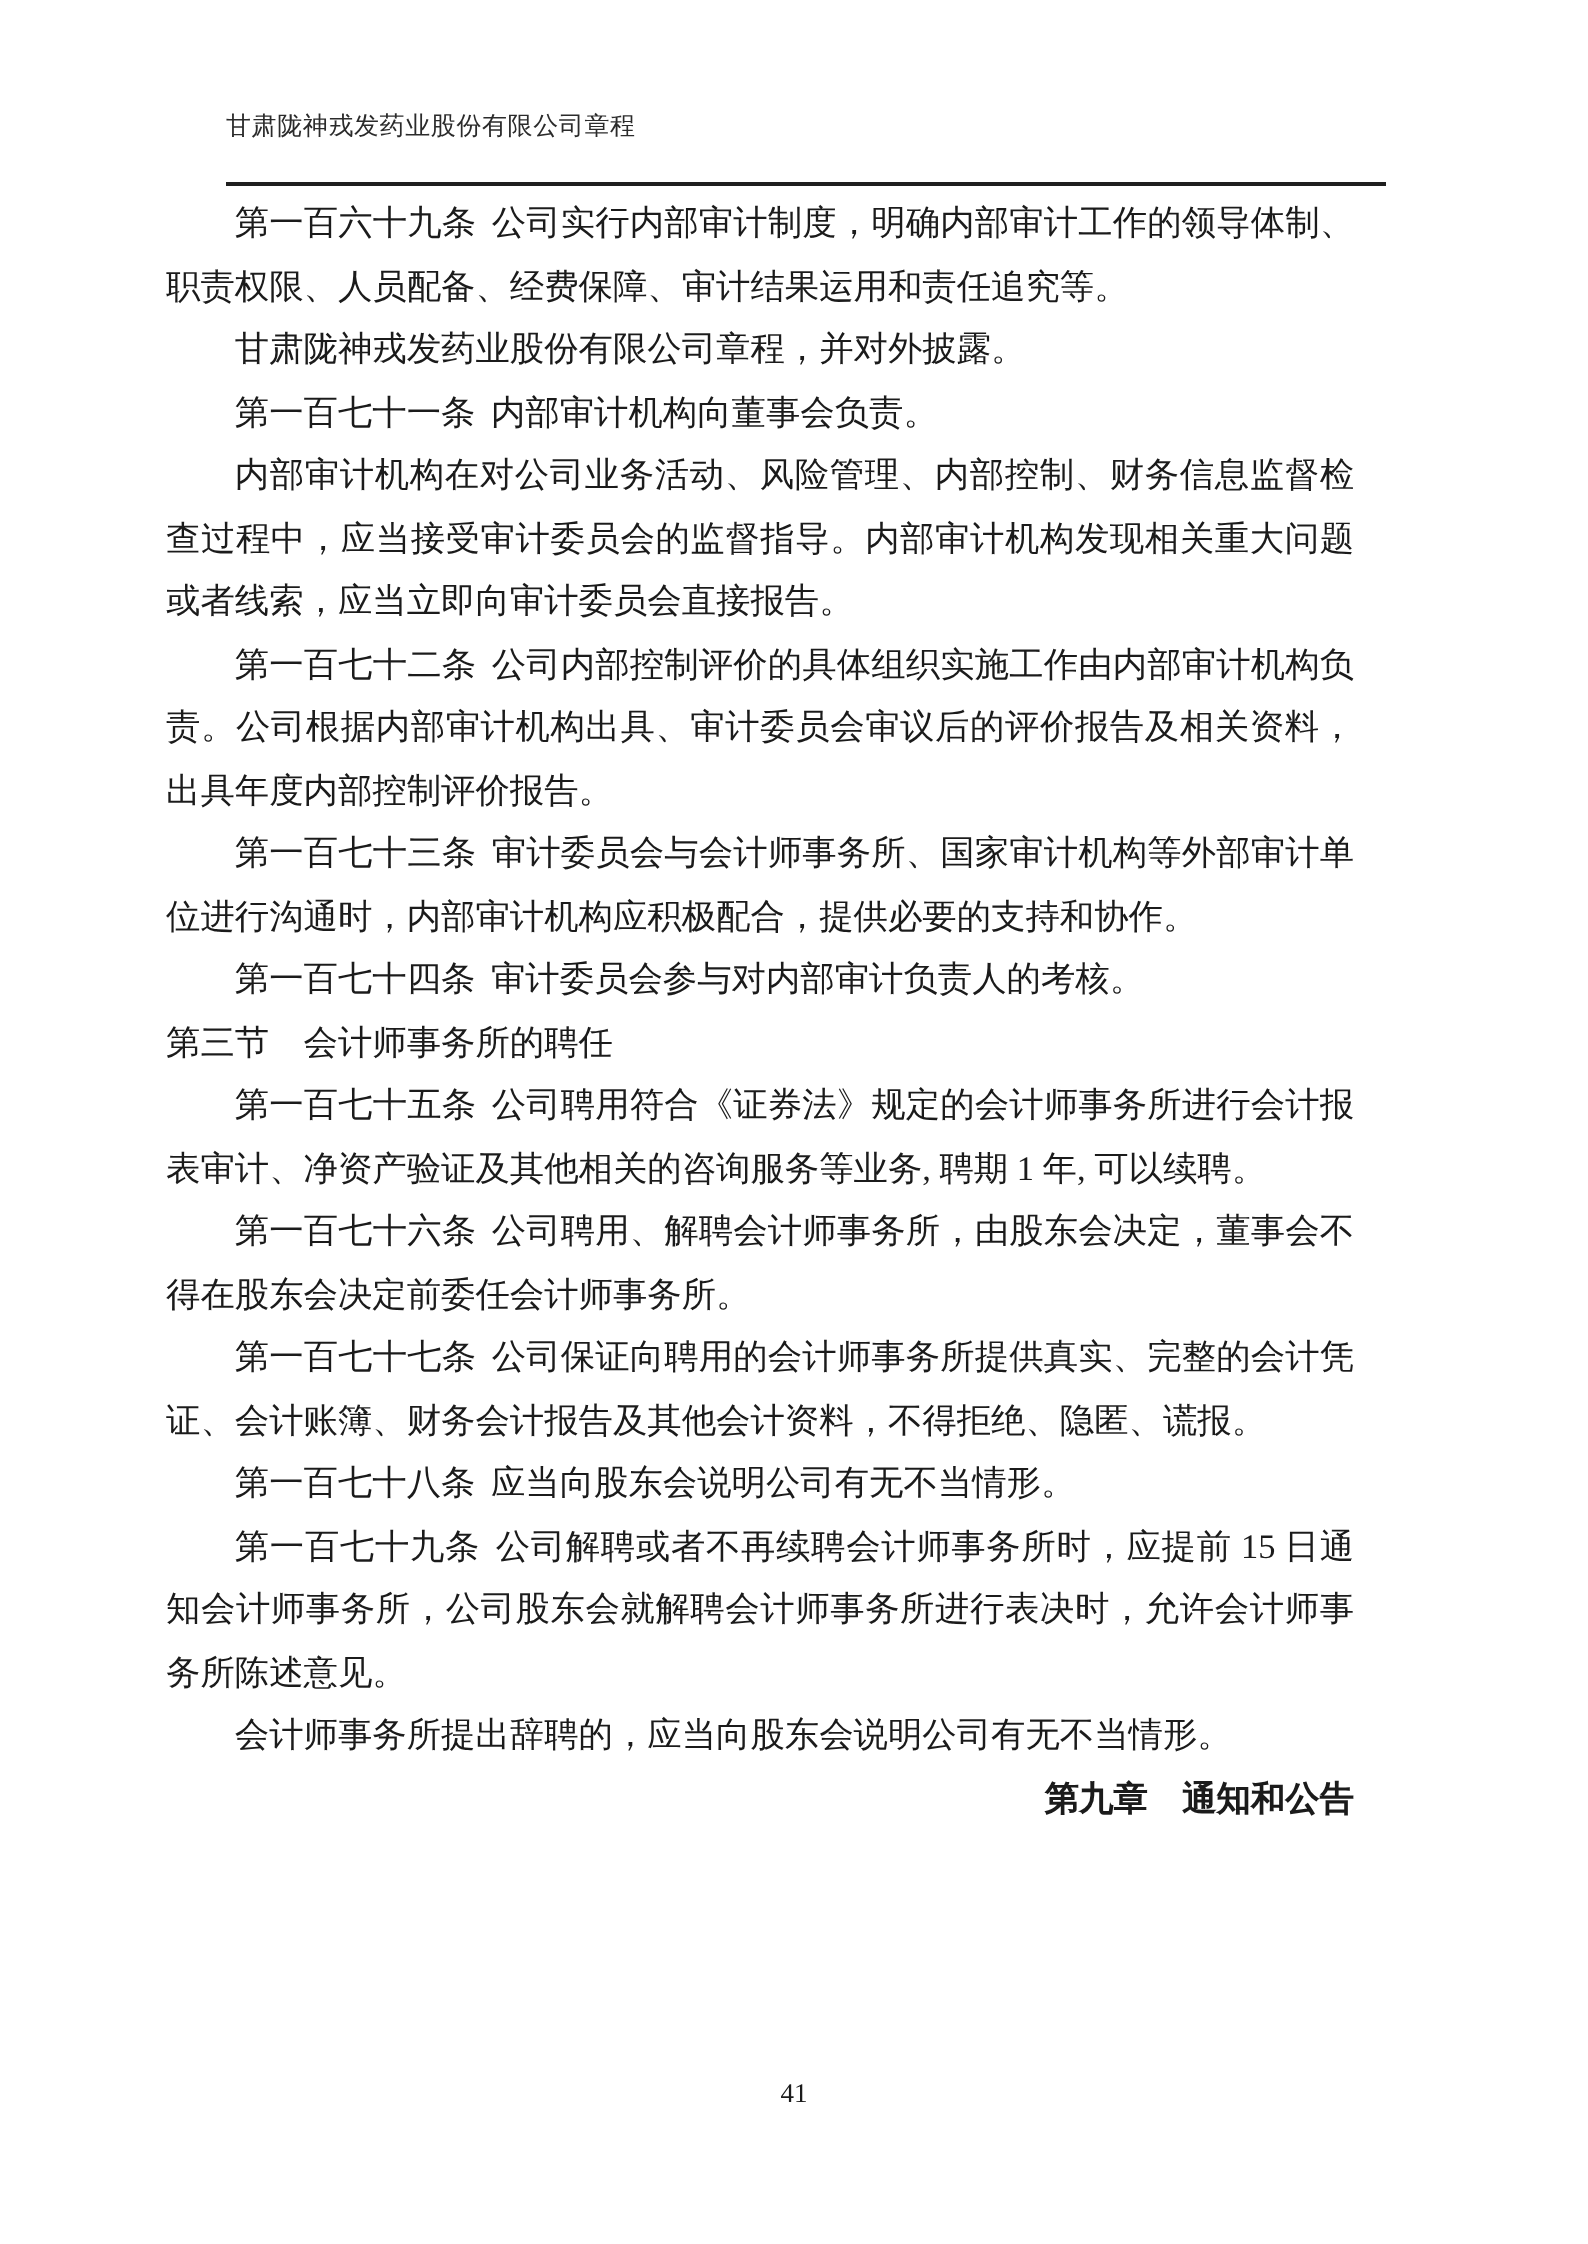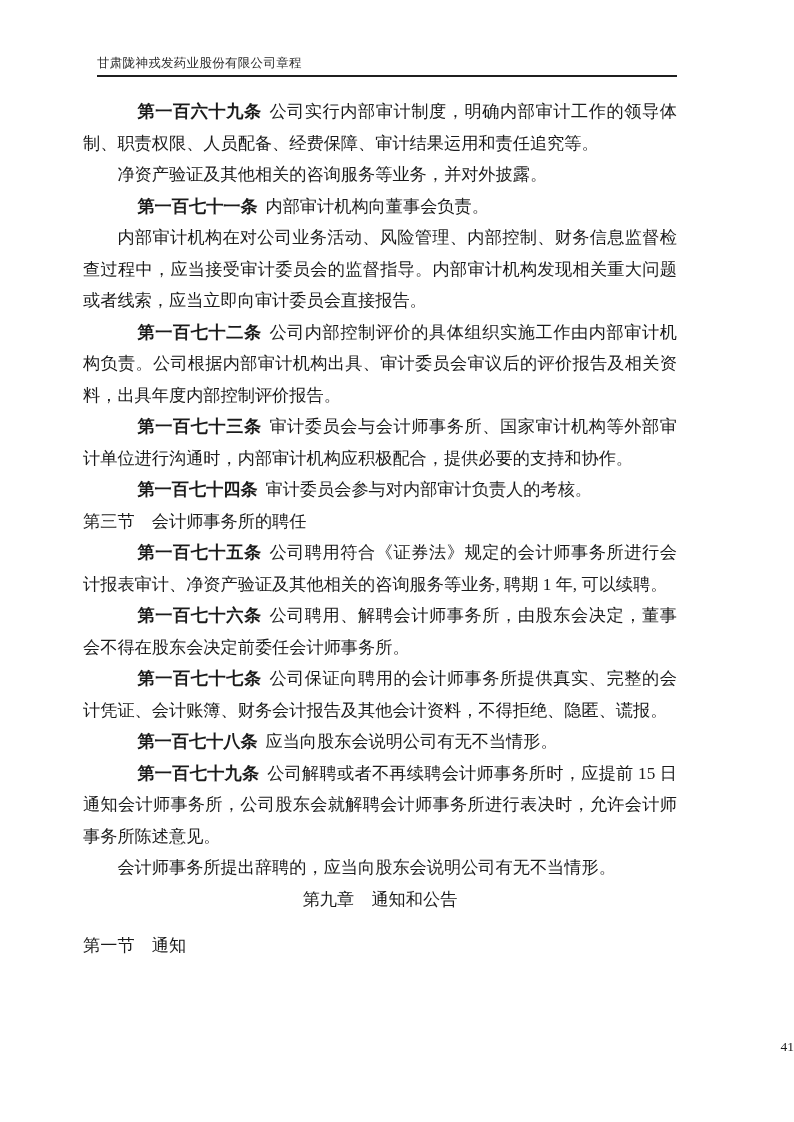--- a/index.html
+++ b/index.html
@@ -8,88 +8,87 @@
     width:794px;height:1122px;
     margin:0 auto;
     background:#ffffff;
     font-family:"Liberation Serif","DejaVu Serif",serif;
     color:#1b1b1b;
     overflow:hidden;
   }
   
   .doc-header{
     position:absolute;
-    left:97px;top:56px;
+    left:113px;top:56px;
     width:580px;
     font-size:12.5px;
     line-height:14px;
     color:#2b2b2b;
     letter-spacing:.3px;
-    padding-bottom:5px;
+    padding-bottom:21px;
     border-bottom:2.5px solid #1f1f1f;
   }
   
   .doc-body{
     position:absolute;
     left:83px;top:96px;
     width:594px;
     font-size:17.2px;
     line-height:31.5px;
     text-align:justify;
   }
   .doc-body p{margin:0;}
   .para{text-indent:2em;}
   .plain{text-indent:2em;}
-  .art-num{font-weight:bold;margin-right:.45em;margin-left:20px;}
+  .art-num{font-weight:normal;margin-right:.45em;}
   .section-heading{
     text-align:left;
     font-weight:normal;
     text-indent:0;
   }
   .chapter-heading{
-    text-align:center;
-    font-weight:normal;
+    text-align:right;
+    font-weight:bold;
     text-indent:0;
     margin-bottom:15px !important;
   }
   
   .doc-footer{
     position:absolute;
     left:0;top:1039px;
     width:794px;
-    text-align:right;
+    text-align:center;
     font-size:13.5px;
     color:#1b1b1b;
   }
 </style>
 </head>
 <body>
 
 <div class="page">
 
   <div class="doc-header">
     <span>甘肃陇神戎发药业股份有限公司章程</span>
   </div>
 
   <div class="doc-body" id="doc-body">
       <p class="para"><span class="art-num">第一百六十九条</span><span>公司实行内部审计制度，明确内部审计工作的领导体制、职责权限、人员配备、经费保障、审计结果运用和责任追究等。</span></p>
-      <p class="plain">净资产验证及其他相关的咨询服务等业务，并对外披露。</p>
+      <p class="plain">甘肃陇神戎发药业股份有限公司章程，并对外披露。</p>
       <p class="para"><span class="art-num">第一百七十一条</span><span>内部审计机构向董事会负责。</span></p>
       <p class="plain">内部审计机构在对公司业务活动、风险管理、内部控制、财务信息监督检查过程中，应当接受审计委员会的监督指导。内部审计机构发现相关重大问题或者线索，应当立即向审计委员会直接报告。</p>
       <p class="para"><span class="art-num">第一百七十二条</span><span>公司内部控制评价的具体组织实施工作由内部审计机构负责。公司根据内部审计机构出具、审计委员会审议后的评价报告及相关资料，出具年度内部控制评价报告。</span></p>
       <p class="para"><span class="art-num">第一百七十三条</span><span>审计委员会与会计师事务所、国家审计机构等外部审计单位进行沟通时，内部审计机构应积极配合，提供必要的支持和协作。</span></p>
       <p class="para"><span class="art-num">第一百七十四条</span><span>审计委员会参与对内部审计负责人的考核。</span></p>
       <p class="section-heading">第三节　会计师事务所的聘任</p>
       <p class="para"><span class="art-num">第一百七十五条</span><span>公司聘用符合《证券法》规定的会计师事务所进行会计报表审计、净资产验证及其他相关的咨询服务等业务, 聘期 1 年, 可以续聘。</span></p>
       <p class="para"><span class="art-num">第一百七十六条</span><span>公司聘用、解聘会计师事务所，由股东会决定，董事会不得在股东会决定前委任会计师事务所。</span></p>
       <p class="para"><span class="art-num">第一百七十七条</span><span>公司保证向聘用的会计师事务所提供真实、完整的会计凭证、会计账簿、财务会计报告及其他会计资料，不得拒绝、隐匿、谎报。</span></p>
       <p class="para"><span class="art-num">第一百七十八条</span><span>应当向股东会说明公司有无不当情形。</span></p>
       <p class="para"><span class="art-num">第一百七十九条</span><span>公司解聘或者不再续聘会计师事务所时，应提前 15 日通知会计师事务所，公司股东会就解聘会计师事务所进行表决时，允许会计师事务所陈述意见。</span></p>
       <p class="plain">会计师事务所提出辞聘的，应当向股东会说明公司有无不当情形。</p>
       <p class="chapter-heading">第九章　通知和公告</p>
-      <p class="section-heading">第一节　通知</p>
     </div>
 
   <div class="doc-footer">
     <span>41</span>
   </div>
 
 </div>
 
 </body></html>

